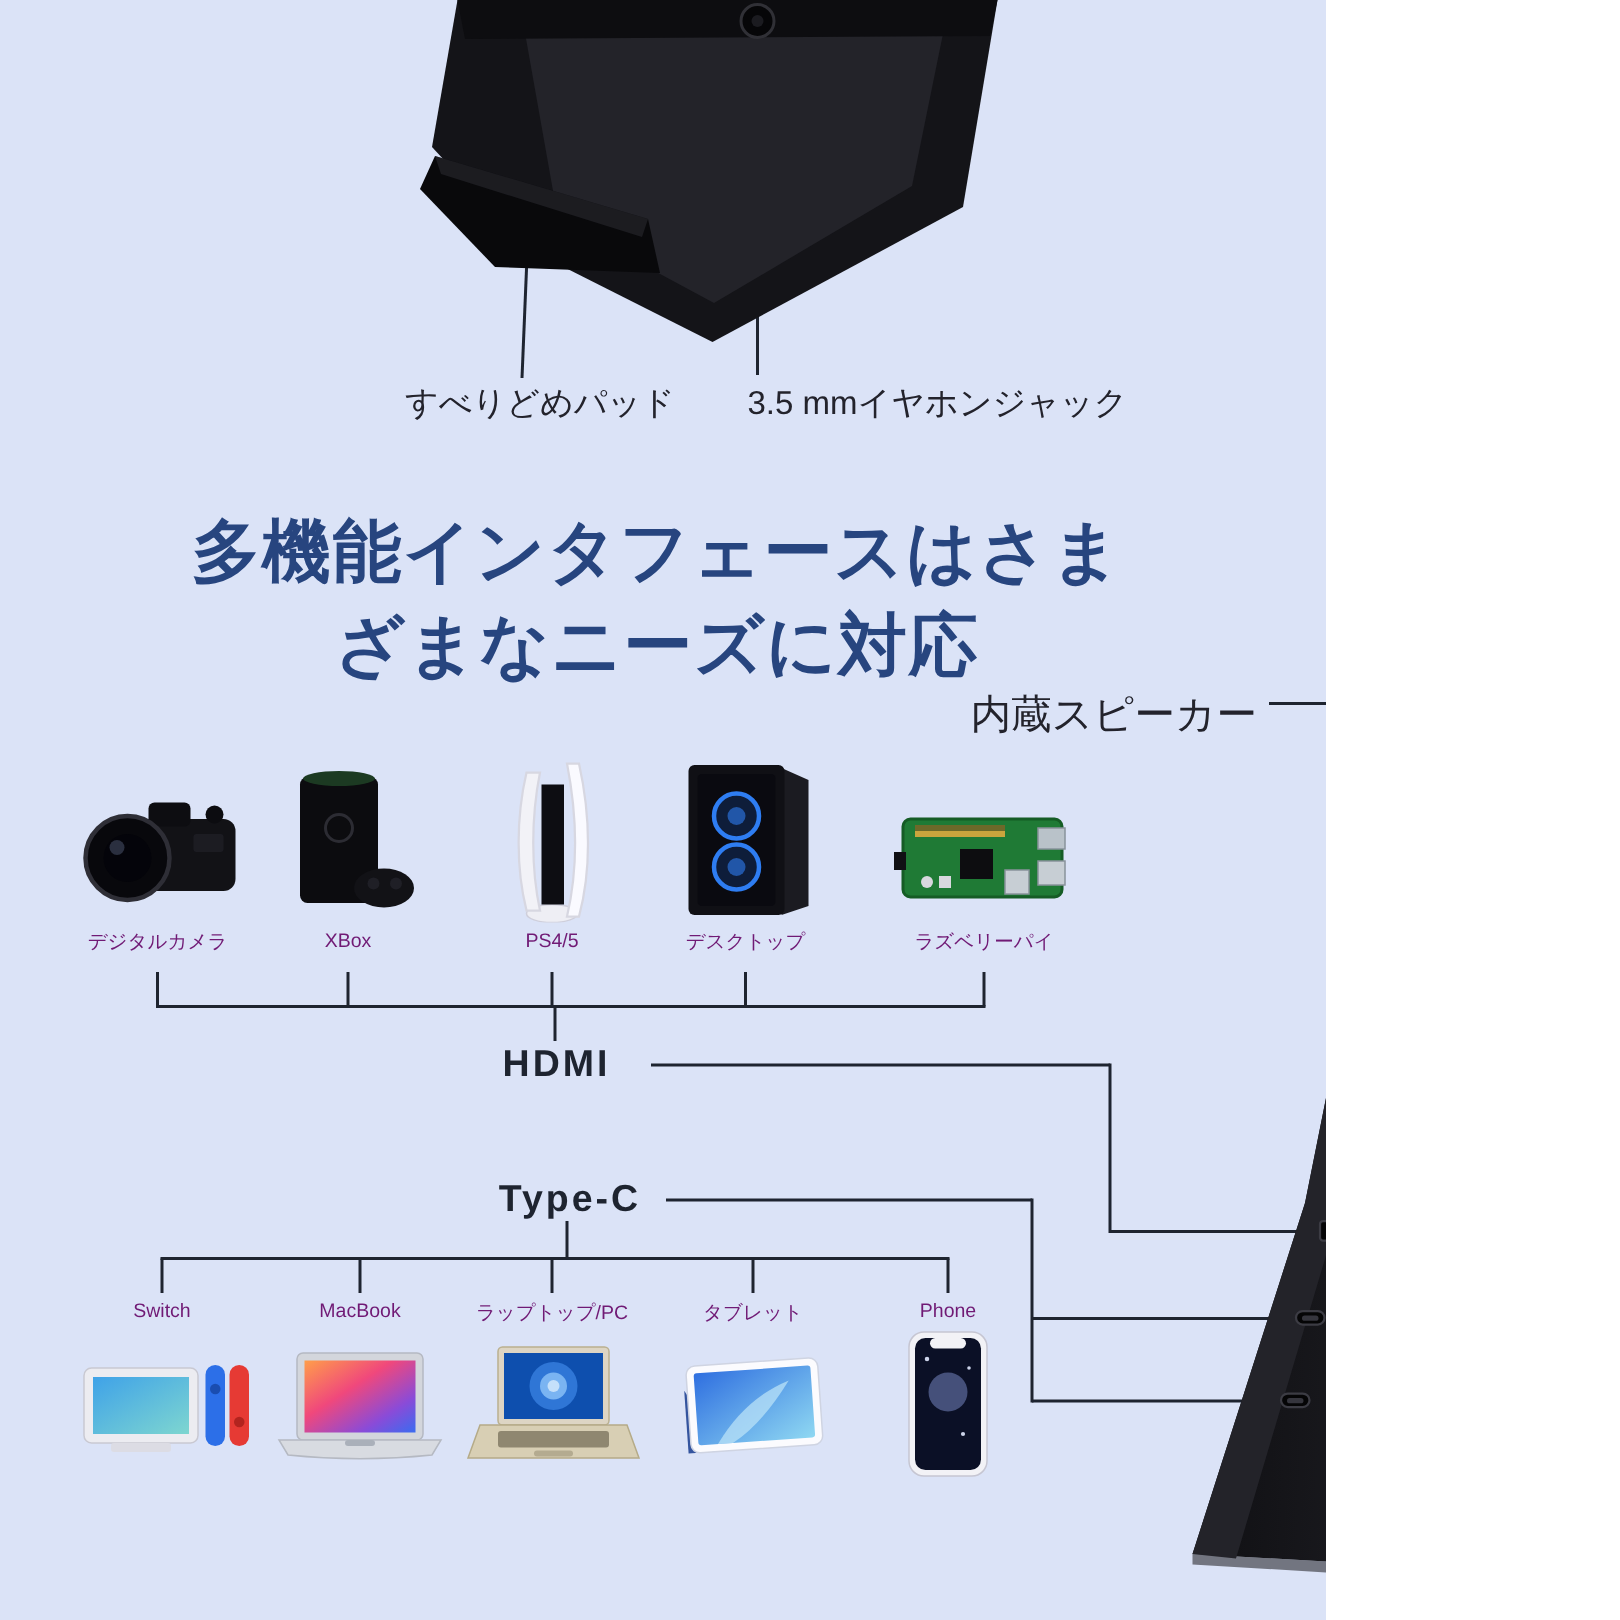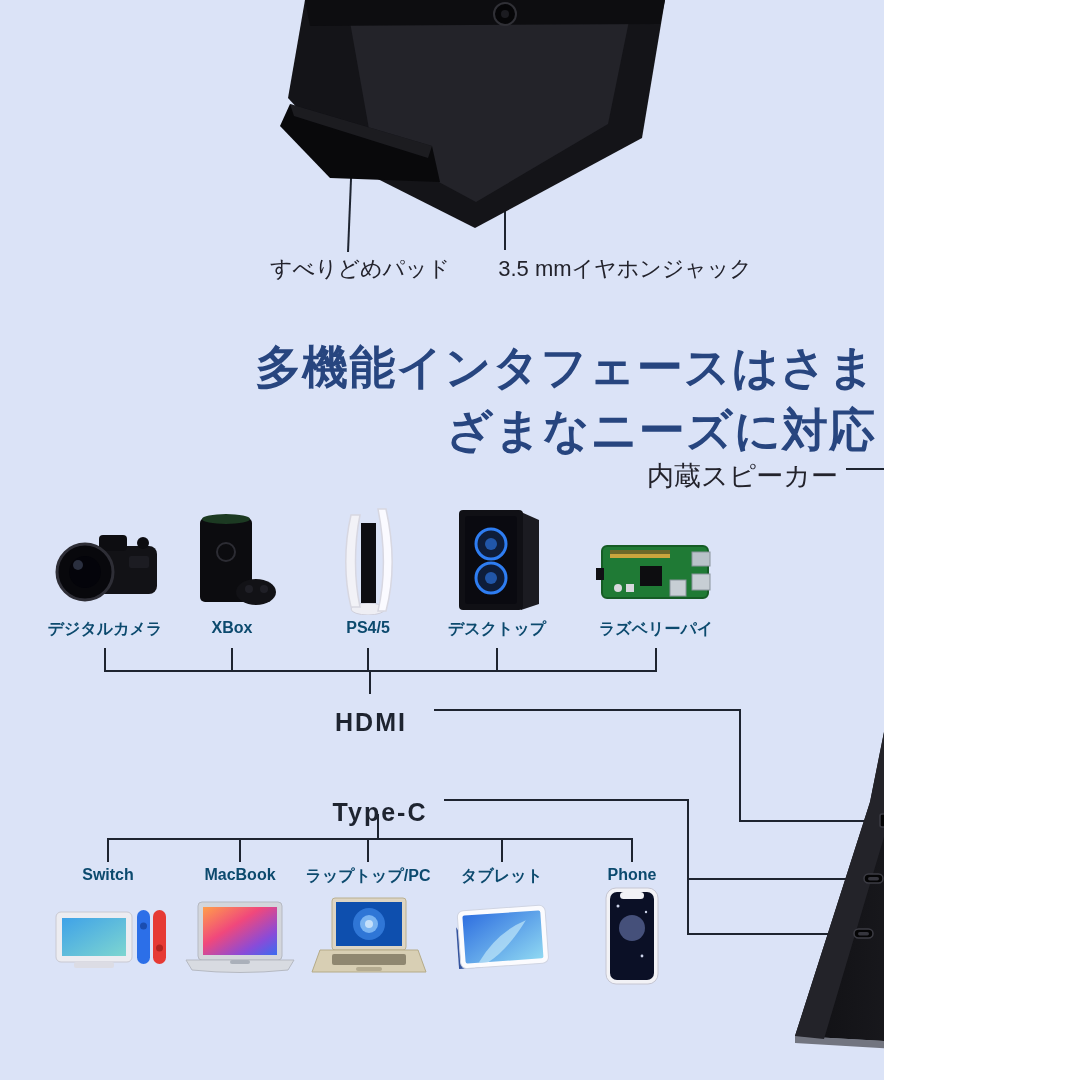--- a/index.html
+++ b/index.html
@@ -1,24 +1,24 @@
 <!DOCTYPE html>
 <html><head>
 <meta charset="utf-8">
 <style>
   html,body{margin:0;padding:0;}
   .stage{position:relative;width:884px;height:1080px;background:#dbe3f7;overflow:hidden;
          font-family:"Liberation Sans",sans-serif;}
   .abs{position:absolute;}
   .callout{font-size:22px;color:#23232c;font-weight:500;white-space:nowrap;}
-  .title-line{font-size:46px;font-weight:700;color:#27457f;letter-spacing:1px;text-align:right;}
+  .title-line{font-size:46px;font-weight:700;color:#27457f;letter-spacing:1px;text-align:center;}
   .port-label{font-size:25px;font-weight:600;color:#1e2430;letter-spacing:2px;white-space:nowrap;}
-  .dev-label{font-size:16px;font-weight:700;color:#0c4a6e;white-space:nowrap;}
+  .dev-label{font-size:13px;font-weight:400;color:#701a75;white-space:nowrap;}
   .cx{transform:translateX(-50%);}
-  .cc{transform:translate(-50%,-50%);margin-top:12px;}
+  .cc{transform:translate(-50%,-50%);}
   svg{display:block;}
 </style>
 </head>
 <body>
 
 <div class="stage">
 
   <svg class="abs" style="left:0;top:0" width="1080" height="1080" viewBox="0 0 1080 1080">
     <g stroke="#1e2430" stroke-width="2" fill="none">
 

